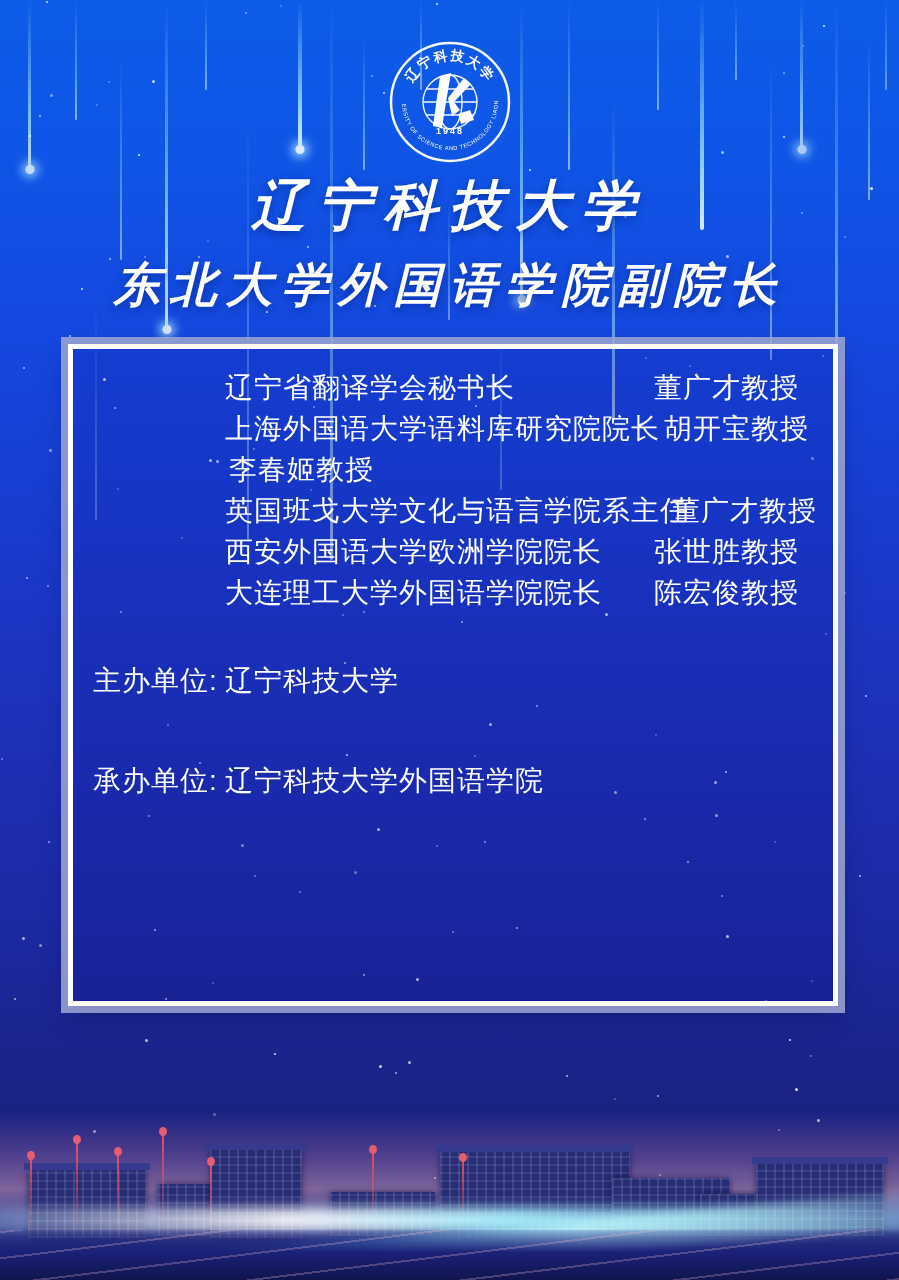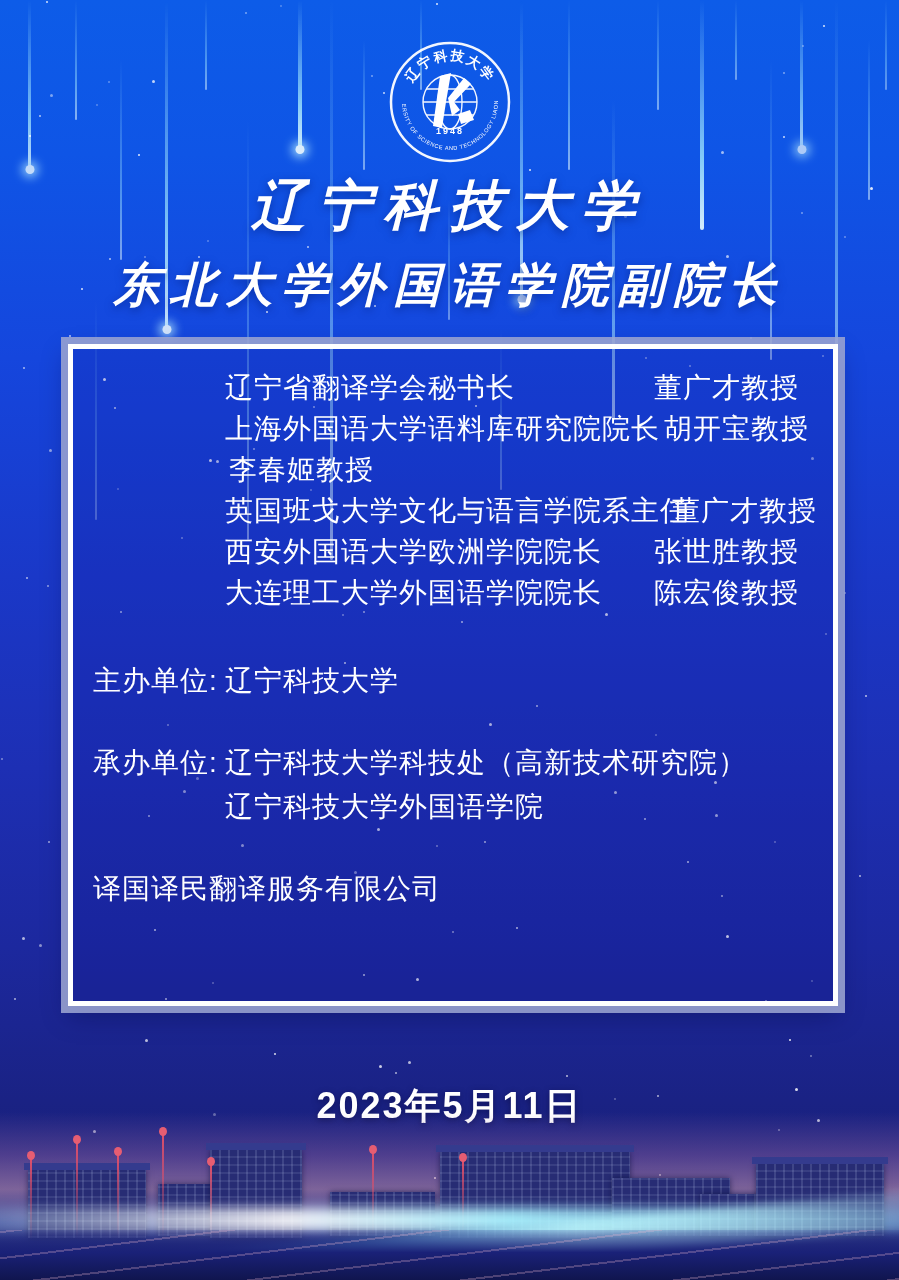--- a/index.html
+++ b/index.html
@@ -31,21 +31,21 @@
     box-shadow:0 0 0 7px rgba(155,164,210,.88), 0 10px 24px rgba(5,10,60,.35);
     background:rgba(14,22,150,.18);
     padding:18px 16px 0 20px; font-size:28px; font-weight:500; letter-spacing:1px;
   }
   .speakers-section{position:relative; padding-left:132px;}
   .speakers-label{position:absolute; left:0; top:0; line-height:41px; white-space:nowrap;}
   .speaker-row{display:flex; line-height:41px; white-space:nowrap;}
   .affiliation{min-width:425px;}
   .speaker-name{padding-left:4px;}
   .org-row{display:flex; line-height:44px; white-space:nowrap;}
-  .org-row.m1{margin-top:46px;} .org-row.m2{margin-top:38px;} .org-row.m3{margin-top:38px;}
+  .org-row.m1{margin-top:46px;} .org-row.m2{margin-top:56px;} .org-row.m3{margin-top:38px;}
   .org-label{width:132px; flex:0 0 132px;}
   
   .footer-loc{position:absolute; left:0; top:1038px; width:100%; text-align:center;
     font-size:33px; font-weight:600; letter-spacing:4px; text-shadow:0 2px 6px rgba(10,10,60,.6);}
   .footer-date{position:absolute; left:0; top:1082px; width:100%; text-align:center;
     font-size:36px; font-weight:600; letter-spacing:2px; text-shadow:0 2px 6px rgba(10,10,60,.6);}
   
   .skyline{position:absolute; left:0; top:1112px; width:899px; height:168px; overflow:hidden;}
   .sky-glow{position:absolute; inset:0;
     background:linear-gradient(180deg, rgba(90,70,150,0) 0%, rgba(146,100,165,.45) 26%,
@@ -331,34 +331,29 @@
   <div class="org-row m1">
     <div class="org-label">主办单位:</div>
     <div class="org-lines">
             <div>辽宁科技大学</div>
           </div>
   </div>
 
   <div class="org-row m2">
     <div class="org-label">承办单位:</div>
     <div class="org-lines">
-            <div>辽宁科技大学科技处（高新技术研究院）</div>
             <div>辽宁科技大学外国语学院</div>
           </div>
   </div>
 
   <div class="org-row m3">
-    <div class="org-lines">
-            <div>译国译民翻译服务有限公司</div>
-          </div>
   </div>
 </div>
   </div>
 
-  <div class="footer-date">2023年5月11日</div>
 
   <div class="skyline">
     <div class="sky-glow"></div>
     <div class="building" style="left:28px;  top:58px; width:118px; height:68px;">
         <div class="roof"></div>
       </div>
     <div class="building" style="left:158px; top:72px; width:130px; height:52px;"></div>
     <div class="building" style="left:210px; top:38px; width:92px;  height:88px;">
         <div class="roof"></div>
       </div>

